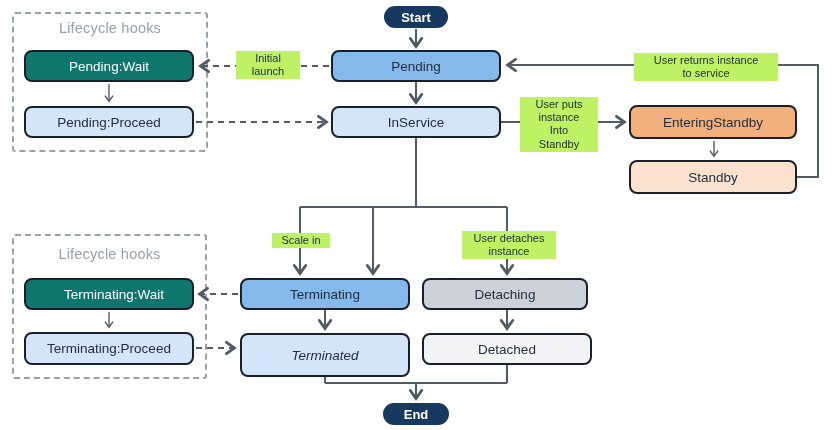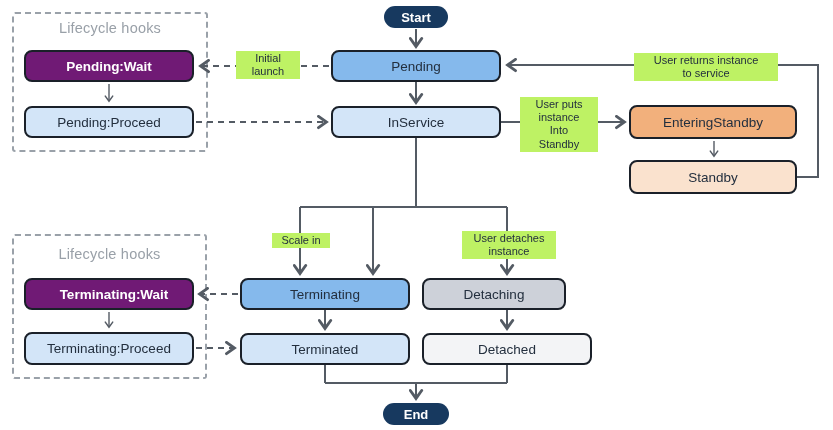--- a/index.html
+++ b/index.html
@@ -15,21 +15,21 @@
   .hooks-title {
     position:absolute; z-index:2; color:#99A0A8; font-size:14.5px;
     text-align:center; letter-spacing:.2px;
   }
   .node {
     position:absolute; z-index:3; box-sizing:border-box;
     border:2px solid #1A2029; border-radius:8px;
     display:flex; align-items:center; justify-content:center;
     font-size:13.5px; font-weight:500; color:#232F3E;
   }
-  .c-strong   { background:#701a75; color:#ffffff; font-weight:700;text-align:center; }
+  .c-strong   { background:#0f766e; color:#ffffff; font-weight:400;text-align:center; }
   .c-med      { background:#85B9EC; }
   .c-pale     { background:#D3E5F8; }
   .c-orange   { background:#F2B07C; }
   .c-peach    { background:#FAE2CE; }
   .c-gray     { background:#CDD1D9; }
   .c-palegray { background:#F3F4F6; }
   .pill {
     position:absolute; z-index:3; background:#17395F; color:#ffffff;
     border-radius:12px; display:flex; align-items:center; justify-content:center;
     font-size:13px; font-weight:700;
@@ -104,17 +104,17 @@
   <div class="node c-strong" style="left:24px; top:50px; width:170px; height:32px;">Pending:Wait</div>
   <div class="node c-pale" style="left:24px; top:106px; width:170px; height:32px;">Pending:Proceed</div>
   <div class="node c-strong" style="left:24px; top:278px; width:170px; height:32px;padding-left:10px;">Terminating:Wait</div>
   <div class="node c-pale" style="left:24px; top:332px; width:170px; height:33px;">Terminating:Proceed</div>
 
   <div class="node c-med" style="left:331px; top:50px; width:170px; height:32px;">Pending</div>
   <div class="node c-pale" style="left:331px; top:106px; width:170px; height:32px;">InService</div>
   <div class="node c-orange" style="left:629px; top:105px; width:168px; height:34px;">EnteringStandby</div>
   <div class="node c-peach" style="left:629px; top:160px; width:168px; height:34px;">Standby</div>
   <div class="node c-med" style="left:240px; top:278px; width:170px; height:32px;">Terminating</div>
-  <div class="node c-pale" style="left:240px; top:333px; width:170px; height:32px;">Terminated</div>
-  <div class="node c-gray" style="left:422px; top:278px; width:144px; height:32px;">Detaching</div>
+  <div class="node c-pale" style="left:240px; top:333px; width:170px; height:44px;font-style:italic;">Terminated</div>
+  <div class="node c-gray" style="left:422px; top:278px; width:166px; height:32px;">Detaching</div>
   <div class="node c-palegray" style="left:422px; top:333px; width:170px; height:32px;">Detached</div>
 
 </div>
 
 </body></html>

